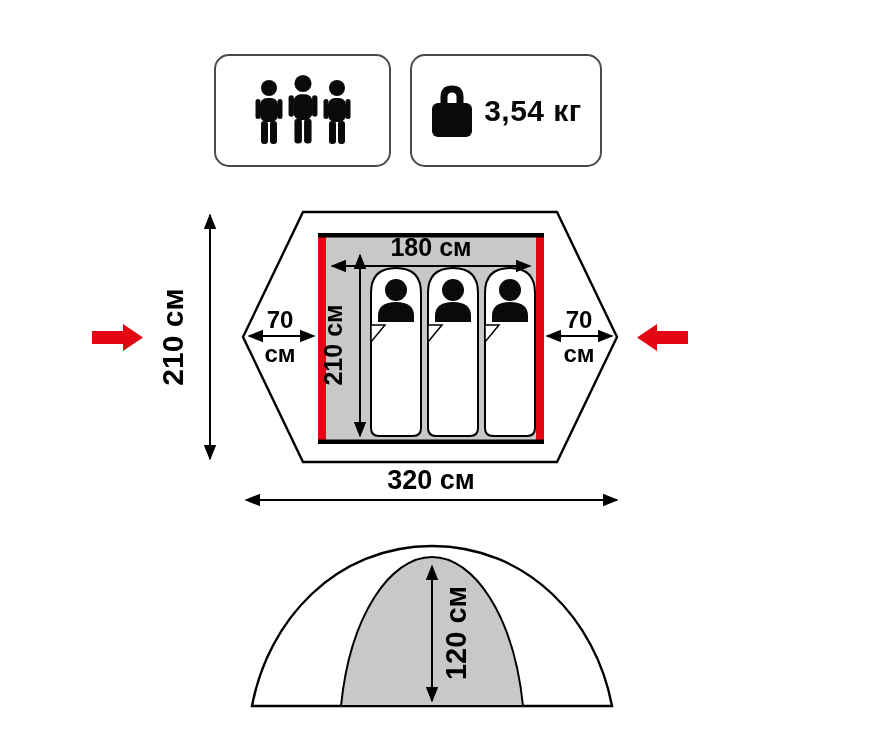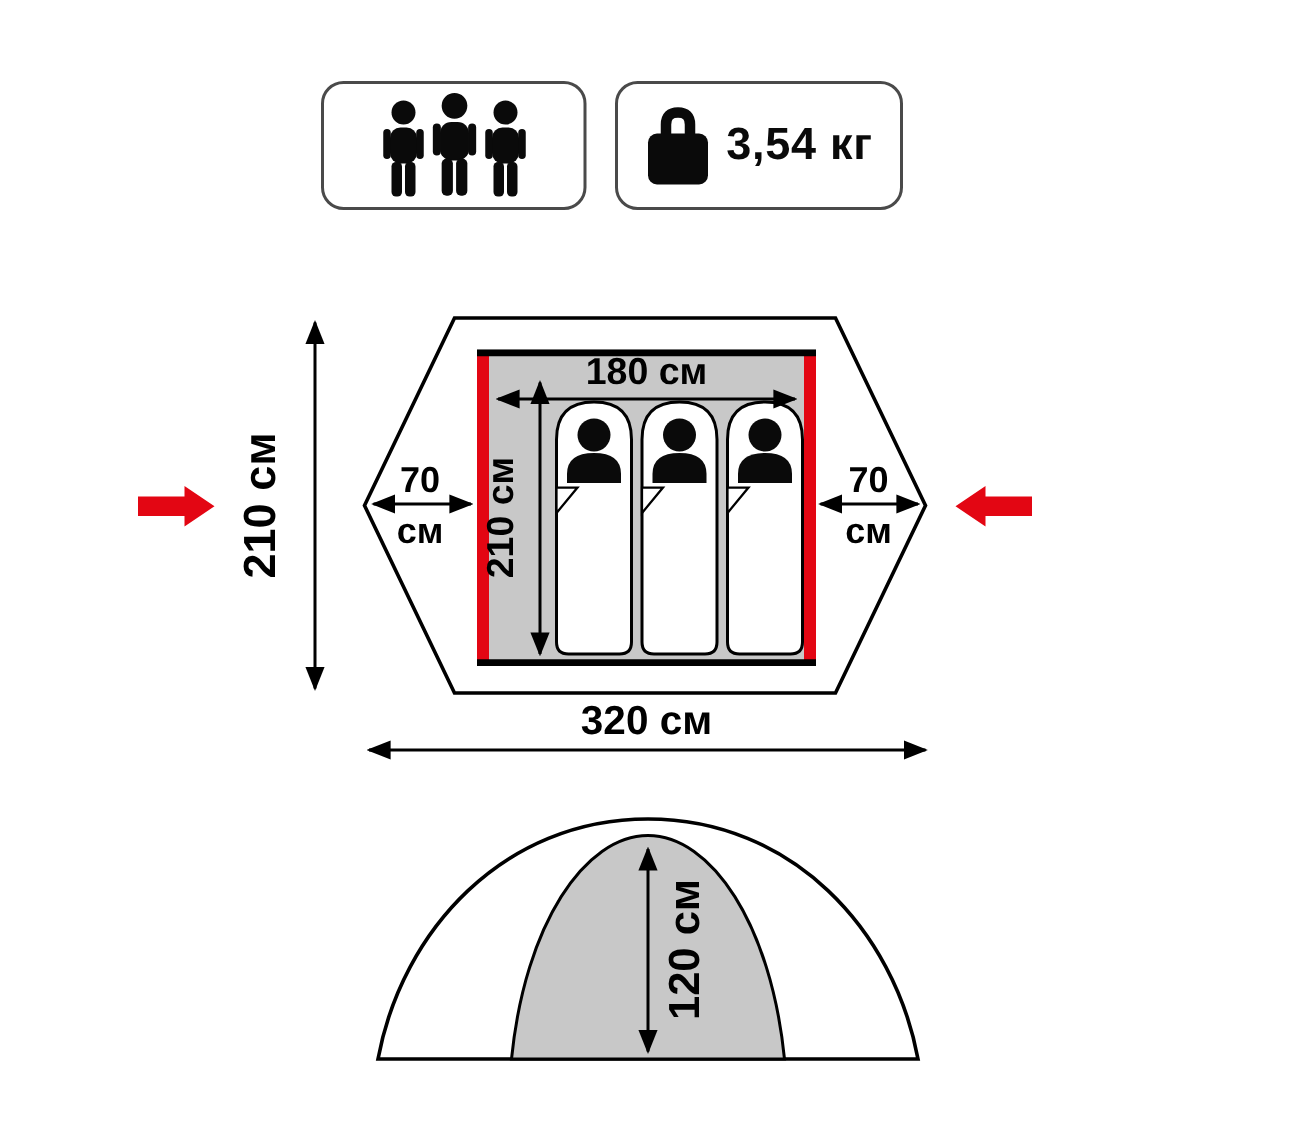--- a/index.html
+++ b/index.html
@@ -1,21 +1,21 @@
 <!DOCTYPE html>
 <html><head>
 <meta charset="utf-8">
 <style>
   html,body{margin:0;padding:0;background:#ffffff;}
   .stage{
     position:relative;width:876px;height:755px;background:#fff;
     font-family:"Liberation Sans","DejaVu Sans",sans-serif;overflow:hidden;
   }
   .badge{
-    position:absolute;top:54px;height:86px;background:#fff;
+    position:absolute;top:54px;height:113px;background:#fff;
     border:2.5px solid #4a4a4a;border-radius:15px;box-sizing:border-box;
     display:flex;align-items:center;justify-content:center;
   }
   .badge.capacity{left:214px;width:177px;}
   .badge.weight{left:410px;width:192px;gap:10px;}
   .weight-label{
     font-weight:bold;font-size:30px;color:#0a0a0a;letter-spacing:.5px;white-space:nowrap;
   }
   .diagram{position:absolute;left:0;top:0;}
   text.dim{

